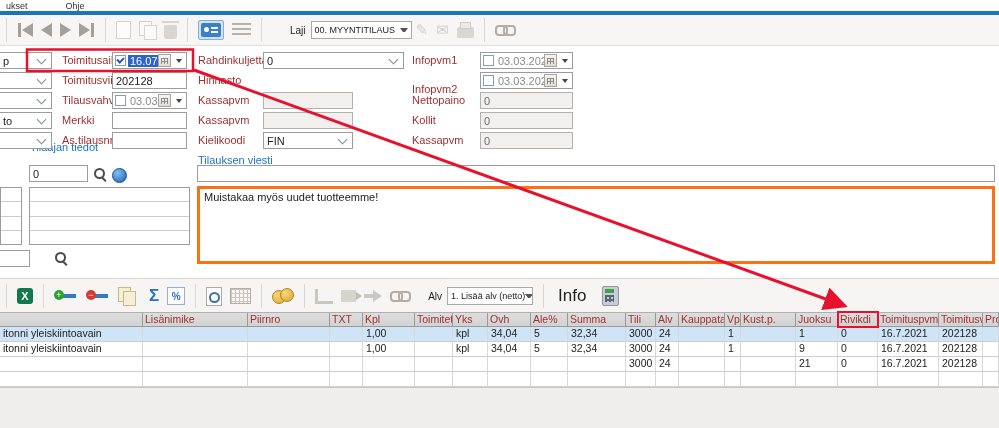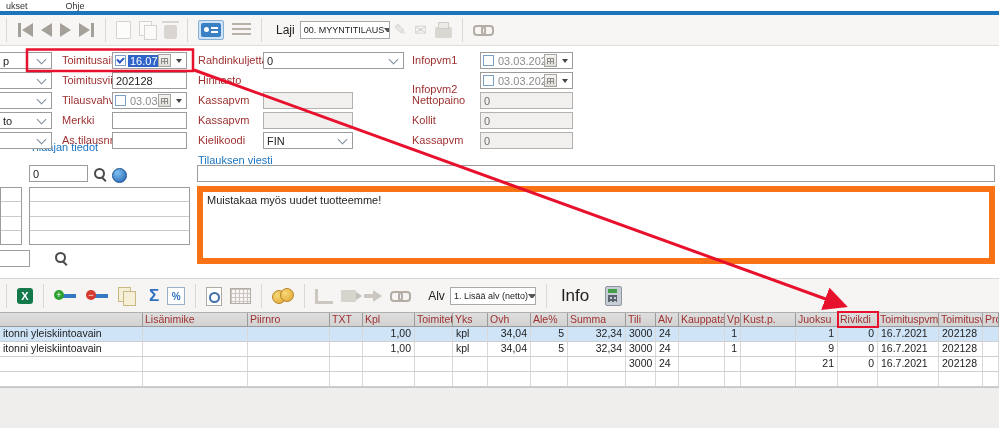--- a/index.html
+++ b/index.html
@@ -38,21 +38,21 @@
   .cardico::before{content:'';position:absolute;left:3px;top:4px;width:5px;height:5px;background:#fff;border-radius:50%}
   .cardico::after{content:'';position:absolute;left:10px;top:4px;width:7px;height:2px;background:#fff;box-shadow:0 4px 0 #fff}
   .listico{width:19px;height:15px;background:repeating-linear-gradient(to bottom,#b7b1aa 0 2px,transparent 2px 5px)}
   .pencil::before{content:'✎';font-size:15px;color:#d3cfca}
   .mail::before{content:'✉';font-size:15px;color:#d3cfca}
   .printer{width:17px;height:11px;background:#dad6d1;border-radius:2px;position:relative;margin-top:5px}
   .printer::before{content:'';position:absolute;left:3px;top:-5px;width:9px;height:5px;background:#eceae6;border:1px solid #d0ccc7}
   .linkico{position:relative;width:20px;height:12px}
   .linkico::before,.linkico::after{content:'';position:absolute;top:1px;width:9px;height:7px;border:2px solid #b3ada6;border-radius:4px}
   .linkico::before{left:0}.linkico::after{left:8px}
-  .lajilbl{font-size:12px;color:#222;margin:0 5px 0 8px;flex:none}
+  .lajilbl{font-size:10px;color:#222;margin:0 5px 0 22px;flex:none}
   .ddl{height:18px;background:#fff;border:1px solid #a9a9a9;display:flex;align-items:center;
        padding:0 3px;font-size:9px;flex:none;box-sizing:border-box;overflow:hidden;white-space:nowrap}
   .ddl .car{margin-left:auto;width:0;height:0;border-left:3px solid transparent;border-right:3px solid transparent;
             border-top:4px solid #555;flex:none;padding-left:2px}
 
   
   .xl{width:16px;height:16px;background:#13794b;border-radius:3px;color:#fff;font-weight:bold;font-size:11px;
       display:flex;align-items:center;justify-content:center}
   .xl::before{content:'X'}
   .rline{position:relative;width:24px;height:16px}
@@ -113,33 +113,33 @@
        border-top:4px solid #444;margin:0 4px}
   .mag{position:relative;width:15px;height:15px;display:inline-block}
   .mag::before{content:'';position:absolute;left:1px;top:1px;width:7px;height:7px;border:2px solid #4a4a4a;border-radius:50%}
   .mag::after{content:'';position:absolute;left:10px;top:10px;width:5px;height:2px;background:#4a4a4a;
               transform:rotate(45deg);transform-origin:0 0}
   .globe{width:13px;height:13px;border-radius:50%;display:inline-block;border:1px solid #1b4c8c;
          background:radial-gradient(circle at 35% 30%,#7fc2f0,#1e5fae)}
   .boxgrid{box-sizing:border-box;border:1px solid #9c9c9c;background:#fff;display:flex;flex-direction:column}
   .boxgrid .r{flex:1;border-bottom:1px solid #cbcbcb}
   .boxgrid .r:last-child{border-bottom:none}
-  .msgbox{box-sizing:border-box;border:6px solid #f97316;background:#fff;padding:2px 4px;font-size:11px}
+  .msgbox{box-sizing:border-box;border:3px solid #f97316;background:#fff;padding:2px 4px;font-size:11px}
 
   
   #lines-table{left:0;top:312px;width:999px}
   .tblhead{display:flex;height:15px;background:linear-gradient(#dedede,#d2d2d2);
            border-top:1px solid #b0b0b0;border-bottom:1px solid #9a9a9a;box-sizing:border-box}
   .hc{box-sizing:border-box;border-right:1px solid #9a9a9a;color:#9e3030;font-size:10.5px;
       padding:0 2px;white-space:nowrap;overflow:hidden;line-height:13px;flex:none}
   .trow{display:flex;height:15px;background:#fff;border-bottom:1px solid #cfcfcf;box-sizing:border-box}
   .trow.selr{background:#cfe4f7}
   .bc{box-sizing:border-box;border-right:1px solid #d8d8d8;font-size:10.5px;padding:0 3px;
       white-space:nowrap;overflow:hidden;line-height:13px;flex:none}
-  .bc.ra{text-align:right}
+  .bc.ra{text-align:left}
   .footer{left:0;top:387px;width:999px;height:41px;background:#efeeec;border-top:1px solid #c6c6c6}
 
   #overlay{left:0;top:0;pointer-events:none;z-index:60}
 </style>
 </head>
 <body>
 
 <div class="abs menubar">
   <span>ukset</span>
   <span>Ohje</span>
@@ -174,21 +174,21 @@
     </span>
   <span class="tsep"></span>
   <span class="tbtn cardwell">
       <span class="cardico"></span>
     </span>
   <span class="tbtn">
       <span class="listico"></span>
     </span>
   <span class="tsep"></span>
   <span class="lajilbl">Laji</span>
-  <div class="ddl" style="width:90px">
+  <div class="ddl" style="width:101px">
     <span>00. MYYNTITILAUS</span>
     <span class="car"></span>
   </div>
   <span class="tbtn pencil"></span>
   <span class="tbtn mail"></span>
   <span class="tbtn">
       <span class="printer"></span>
     </span>
   <span class="tsep"></span>
   <span class="tbtn">

